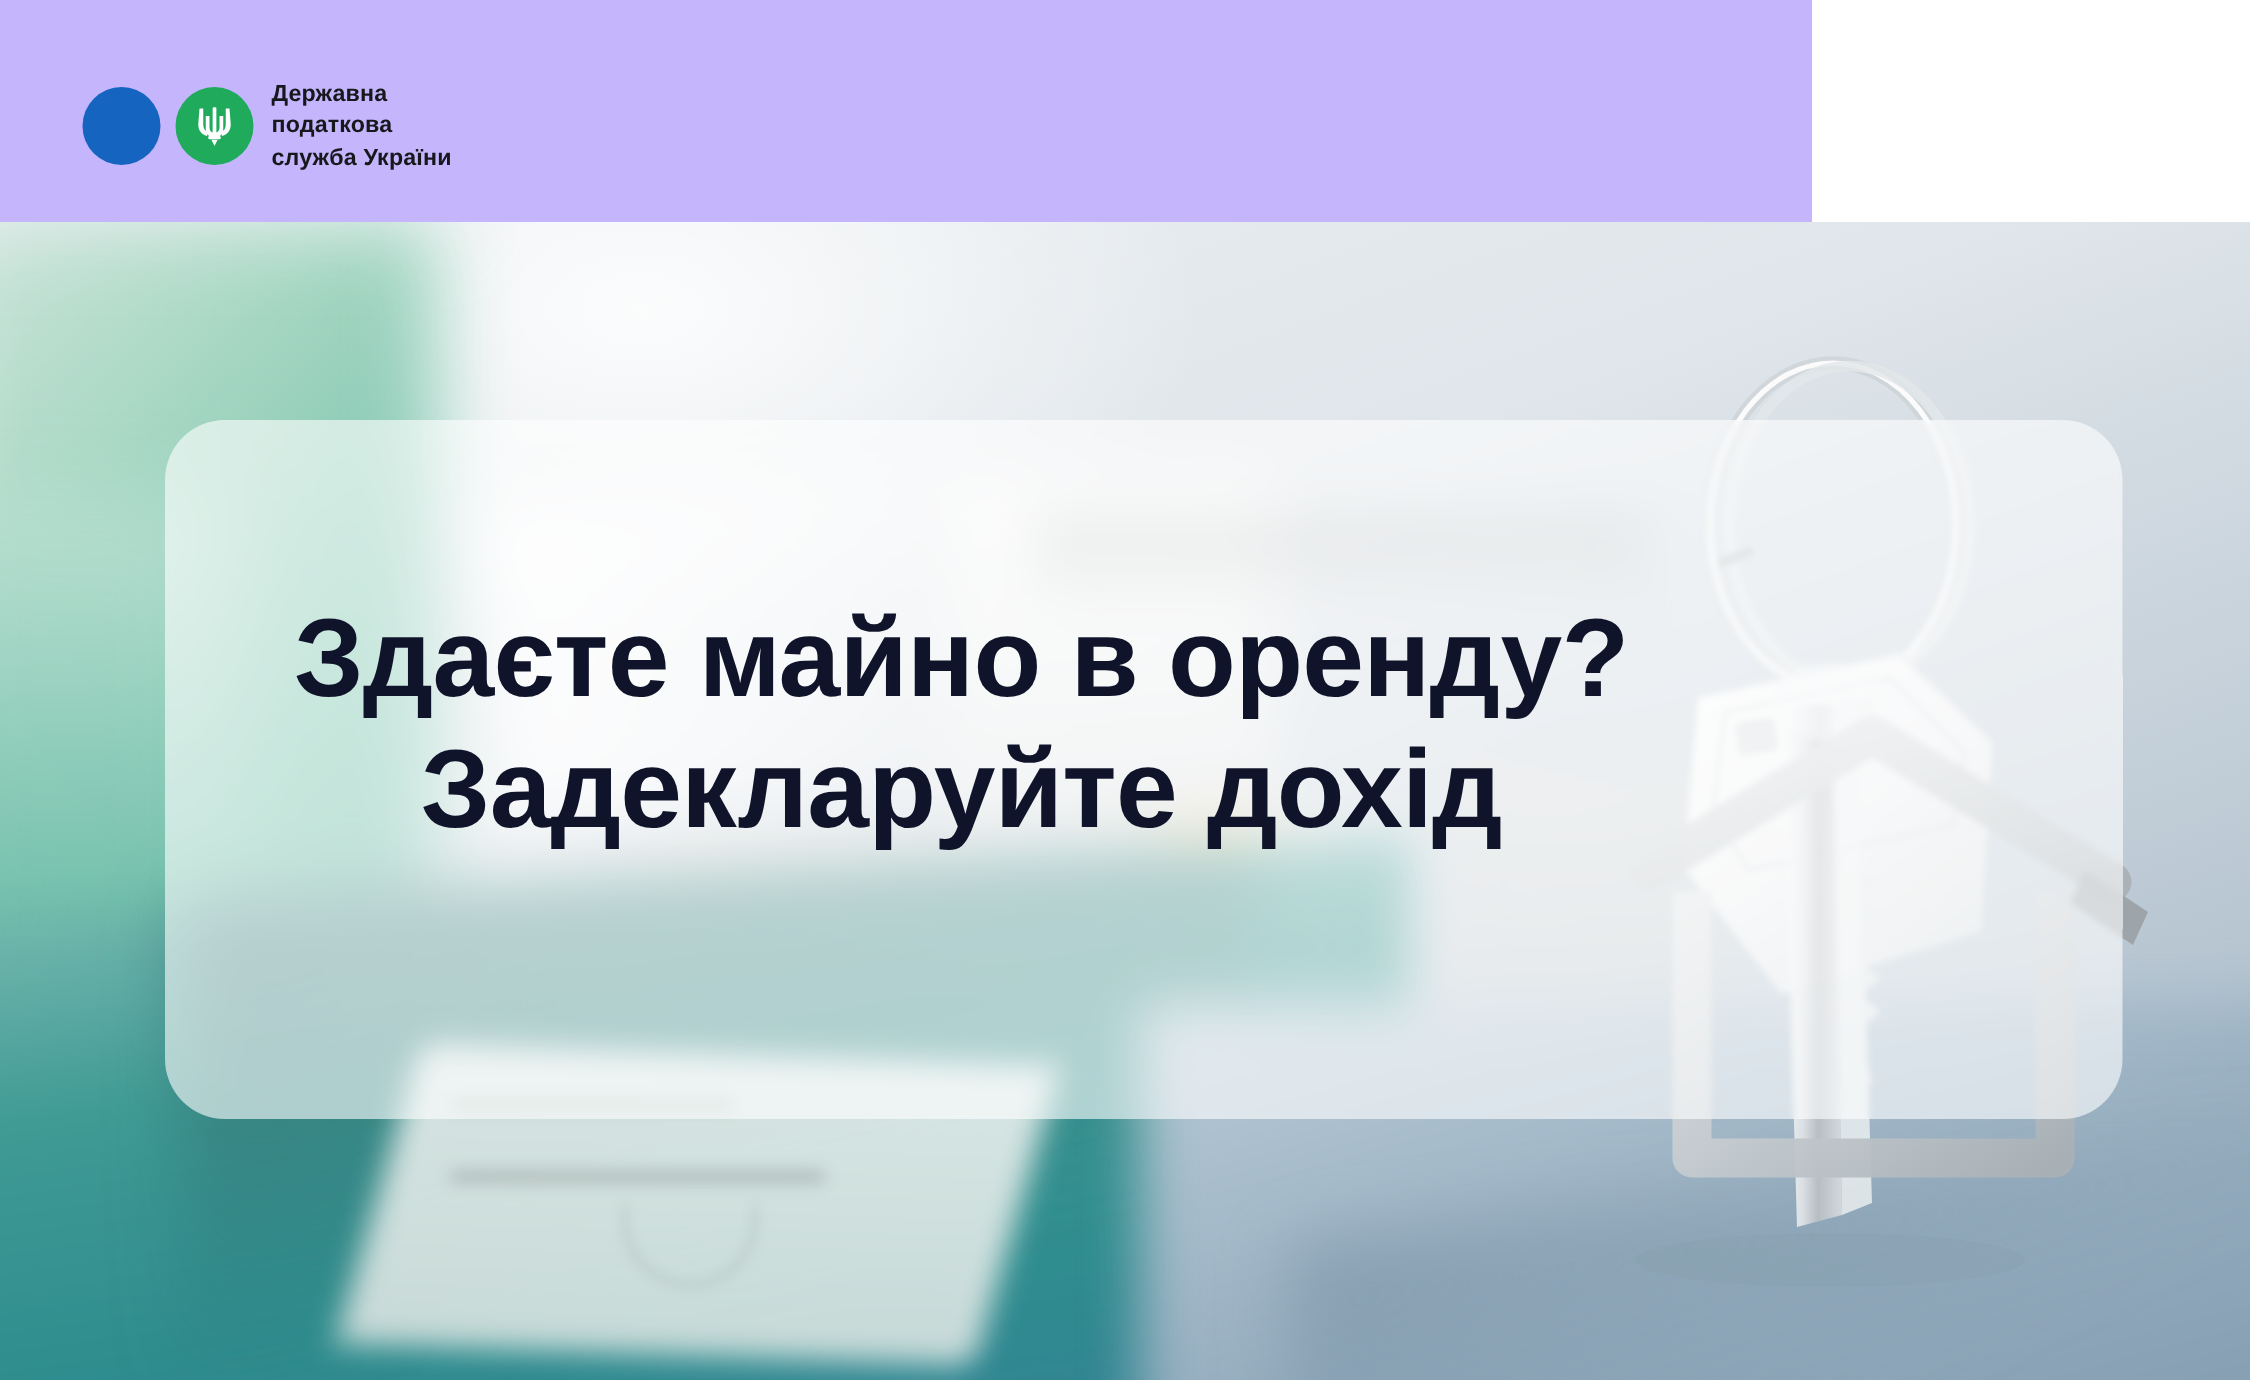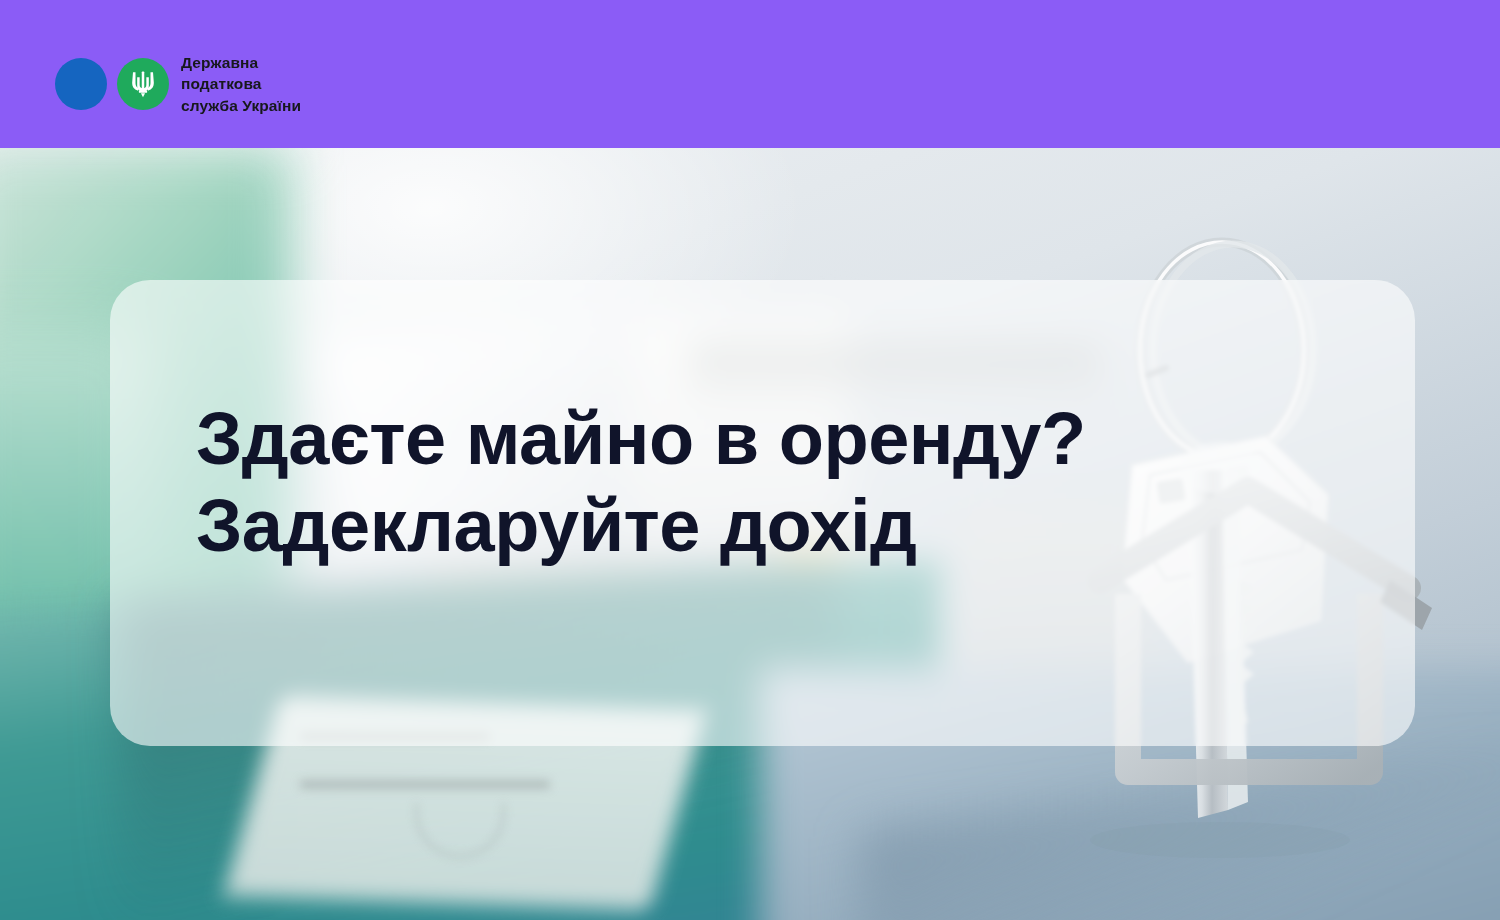--- a/index.html
+++ b/index.html
@@ -4,22 +4,22 @@
 <title>ДПС України</title>
 <style>
   * { margin:0; padding:0; box-sizing:border-box; }
   html,body { width:1500px; height:920px; overflow:hidden; background:#fff; }
   body { font-family:"Liberation Sans", sans-serif; }
 
   .poster { position:relative; width:1500px; height:920px; overflow:hidden; background:#fff; }
 
   
   .header {
-    position:absolute; left:0; top:0; width:1500px; height:148px;
-    background:#8b5cf6; z-index:40;
+    position:absolute; left:0; top:0; width:1208px; height:148px;
+    background:#c4b5fd; z-index:40;
   }
   .logo { position:absolute; left:55px; top:52px; display:flex; align-items:center; }
   .logo-marks { position:relative; width:114px; height:52px; flex:0 0 auto; }
   .circle-blue {
     position:absolute; left:0; top:0; width:52px; height:52px;
     border-radius:50%; background:#1565c0;
   }
   .circle-green {
     position:absolute; left:62px; top:0; width:52px; height:52px;
     border-radius:50%; background:#1faa5c;
@@ -139,21 +139,21 @@
     position:absolute; left:110px; top:280px; width:1305px; height:466px;
     border-radius:40px; z-index:25;
     background:rgba(255,255,255,0.60);
     backdrop-filter:blur(2px);
   }
 
   
   .headline {
     position:absolute; left:196px; top:396px; z-index:30;
     font-size:74px; font-weight:bold; line-height:1.17;
-    color:#10142a; letter-spacing:-0.5px; white-space:pre-line;
+    color:#10142a; letter-spacing:-0.5px; white-space:pre-line;text-align:center;
   }
 </style>
 </head>
 <body>
 
 <div class="poster">
 
   <div class="photo">
     <div class="wall-left"></div>
     <div class="wall-left2"></div>

